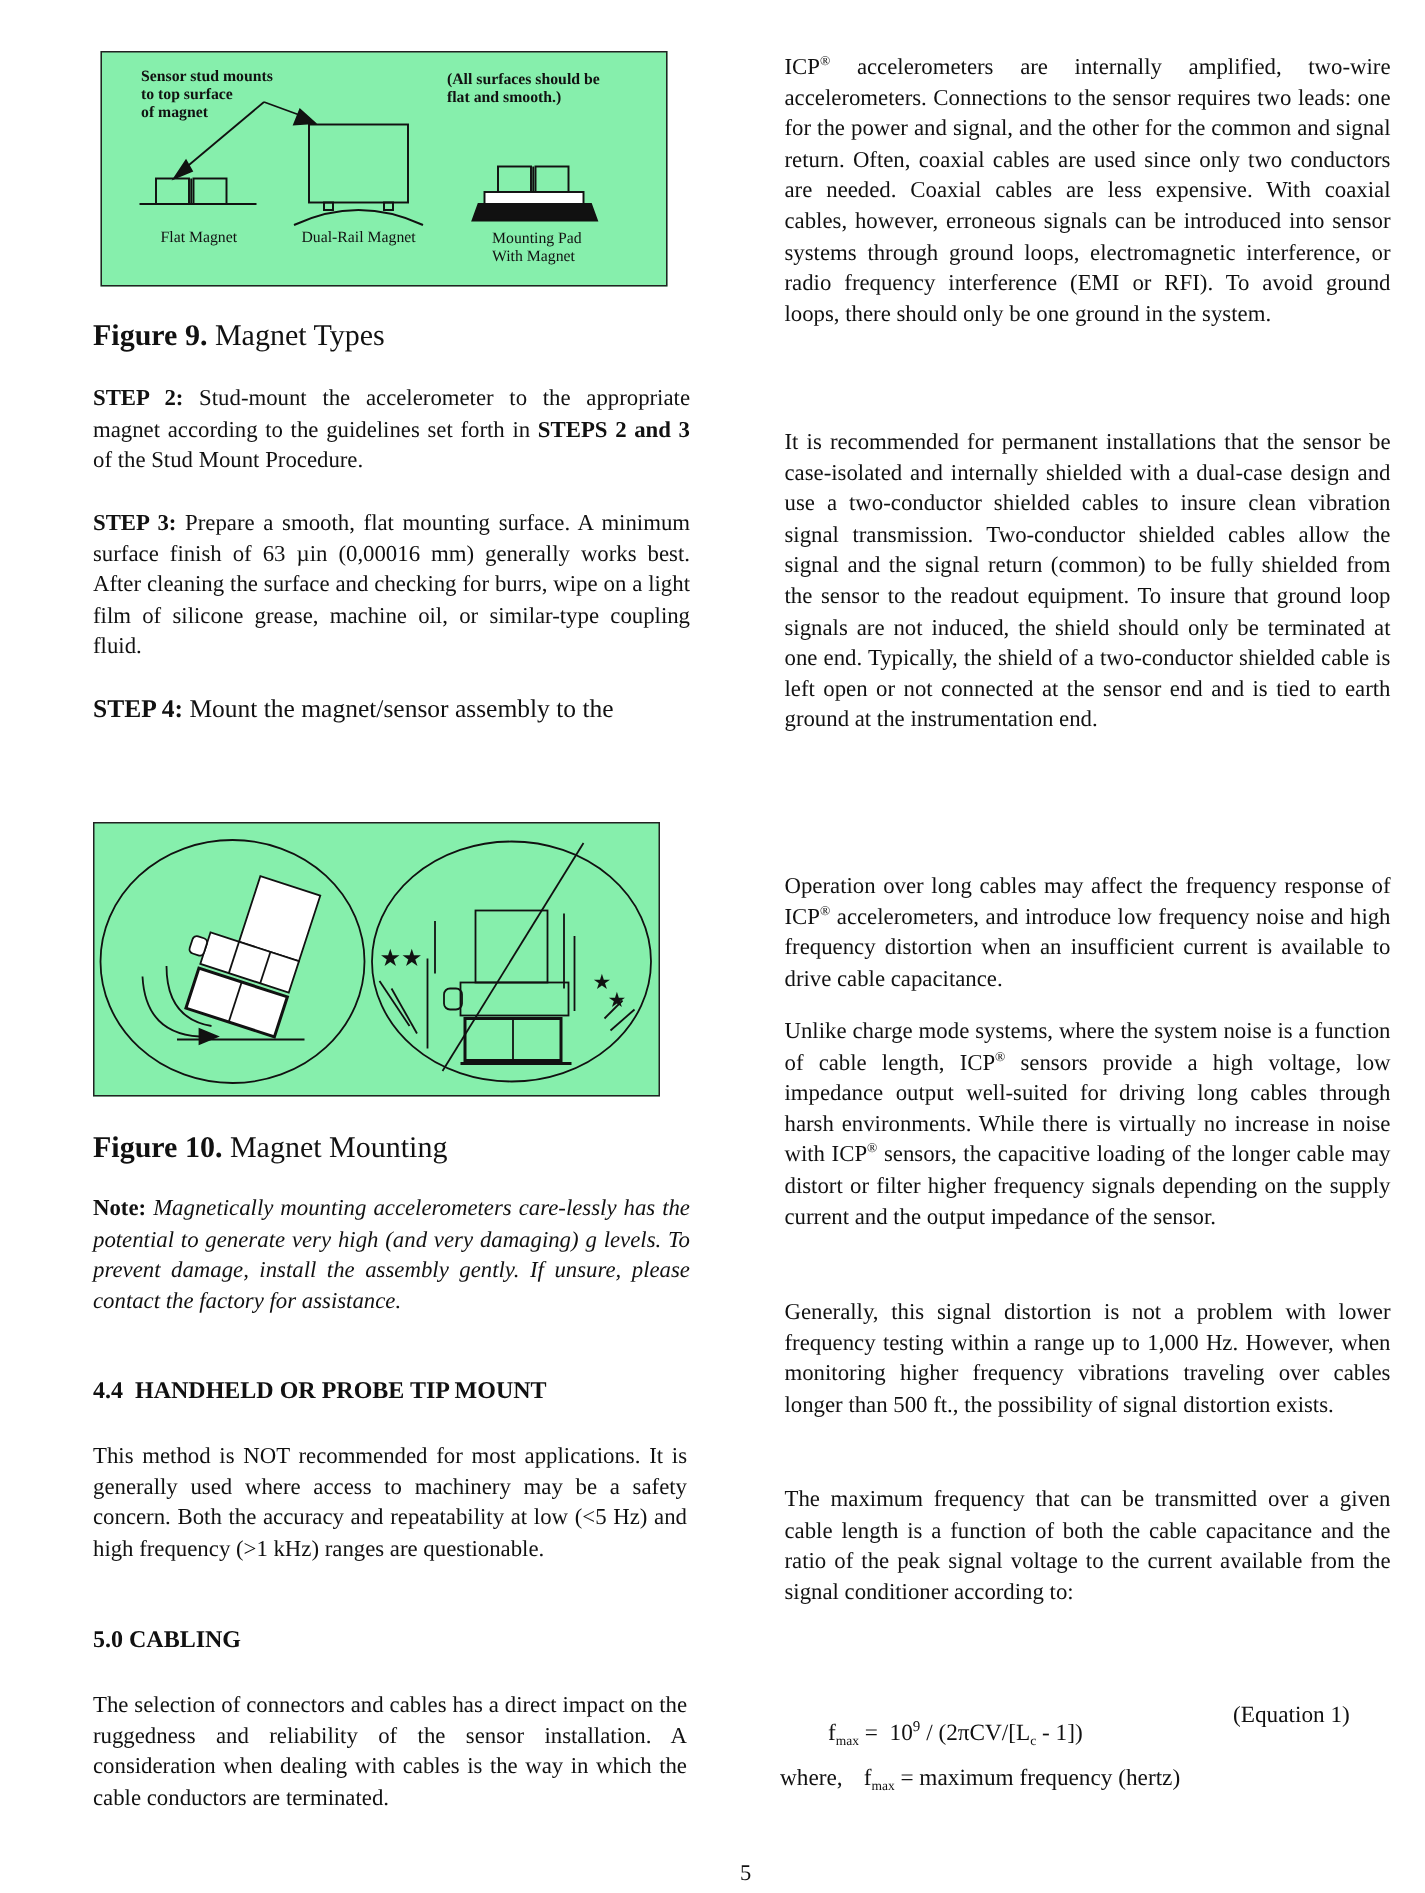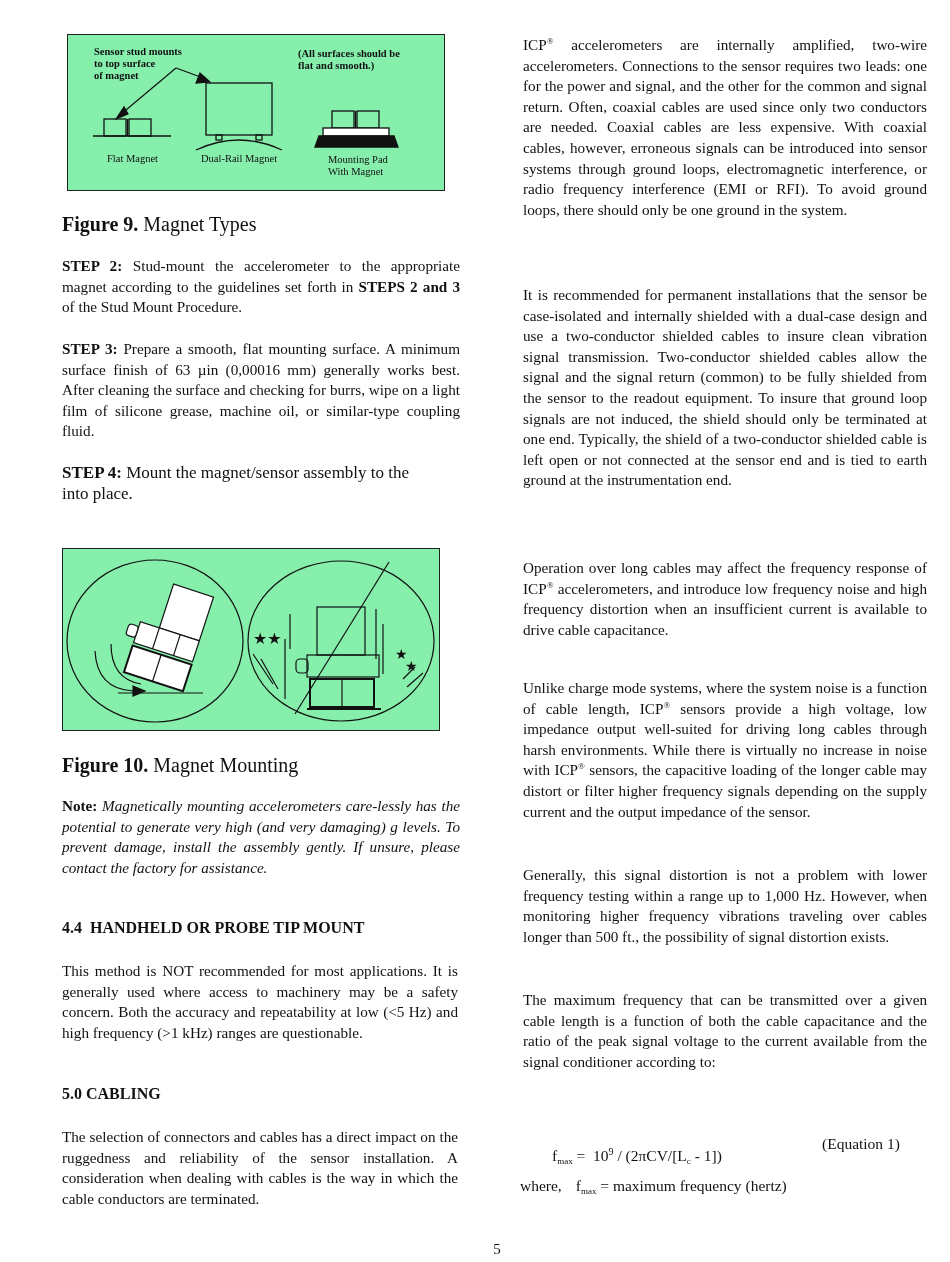--- a/index.html
+++ b/index.html
@@ -76,21 +76,20 @@
 <div class="abs" style="left:62px; top:256px; width:398px;">
   <p class="body"><b>STEP 2:</b><span> Stud-mount the accelerometer to the appropriate magnet according to the guidelines set forth in </span><b>STEPS 2 and 3</b><span> of the Stud Mount Procedure.</span></p>
 </div>
 
 <div class="abs" style="left:62px; top:339px; width:398px;">
   <p class="body"><b>STEP 3:</b><span> Prepare a smooth, flat mounting surface. A minimum surface finish of 63 µin (0,00016 mm) generally works best. After cleaning the surface and checking for burrs, wipe on a light film of silicone grease, machine oil, or similar-type coupling fluid.</span></p>
 </div>
 
 <div class="abs" style="left:62px; top:463px; width:420px; font-size:17px; line-height:20.6px;">
   <div><b>STEP 4:</b><span> Mount the magnet/sensor assembly to the</span></div>
-  <div>into place.</div>
 </div>
 
 <div class="fig" style="left:62px; top:548px; width:376px; height:181px;">
   <svg width="376" height="181" style="position:absolute;left:0;top:0;">
 
     <g fill="none" stroke="#111" stroke-width="1.2">
       <ellipse cx="92" cy="92" rx="88" ry="81"></ellipse>
       <line x1="55" y1="144" x2="140" y2="144"></line>
       <g transform="rotate(18 100 100)">
         <rect x="90" y="35" width="42" height="46" fill="#fff"></rect>
@@ -153,21 +152,21 @@
 </div>
 
 <div class="abs" style="left:523px; top:35px; width:404px;">
   <p class="body"><span>ICP</span><sup class="reg">®</sup><span> accelerometers are internally amplified, two-wire accelerometers. Connections to the sensor requires two leads: one for the power and signal, and the other for the common and signal return. Often, coaxial cables are used since only two conductors are needed. Coaxial cables are less expensive. With coaxial cables, however, erroneous signals can be introduced into sensor systems through ground loops, electromagnetic interference, or radio frequency interference (EMI or RFI). To avoid ground loops, there should only be one ground in the system.</span></p>
 </div>
 
 <div class="abs" style="left:523px; top:285px; width:404px;">
   <p class="body">It is recommended for permanent installations that the sensor be case-isolated and internally shielded with a dual-case design and use a two-conductor shielded cables to insure clean vibration signal transmission. Two-conductor shielded cables allow the signal and the signal return (common) to be fully shielded from the sensor to the readout equipment. To insure that ground loop signals are not induced, the shield should only be terminated at one end. Typically, the shield of a two-conductor shielded cable is left open or not connected at the sensor end and is tied to earth ground at the instrumentation end.</p>
 </div>
 
-<div class="abs" style="left:523px; top:558px; width:404px;">
+<div class="abs" style="left:523px; top:581px; width:404px;">
   <p class="body"><span>Operation over long cables may affect the frequency response of ICP</span><sup class="reg">®</sup><span> accelerometers, and introduce low frequency noise and high frequency distortion when an insufficient current is available to drive cable capacitance.</span></p>
 </div>
 
 <div class="abs" style="left:523px; top:678px; width:404px;">
   <p class="body"><span>Unlike charge mode systems, where the system noise is a function of cable length, ICP</span><sup class="reg">®</sup><span> sensors provide a high voltage, low impedance output well-suited for driving long cables through harsh environments. While there is virtually no increase in noise with ICP</span><sup class="reg">®</sup><span> sensors, the capacitive loading of the longer cable may distort or filter higher frequency signals depending on the supply current and the output impedance of the sensor.</span></p>
 </div>
 
 <div class="abs" style="left:523px; top:865px; width:404px;">
   <p class="body">Generally, this signal distortion is not a problem with lower frequency testing within a range up to 1,000 Hz. However, when monitoring higher frequency vibrations traveling over cables longer than 500 ft., the possibility of signal distortion exists.</p>
 </div>

